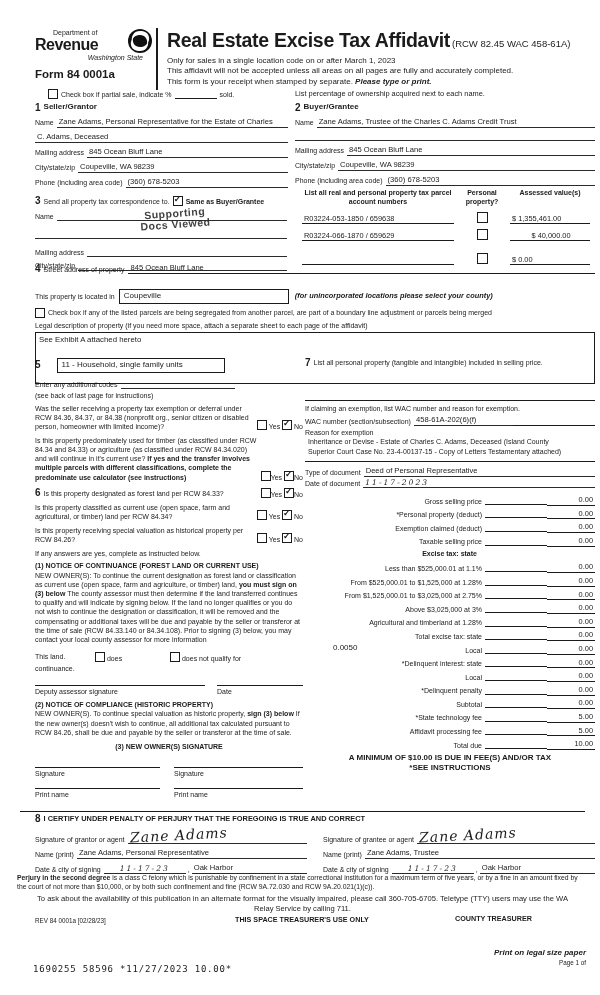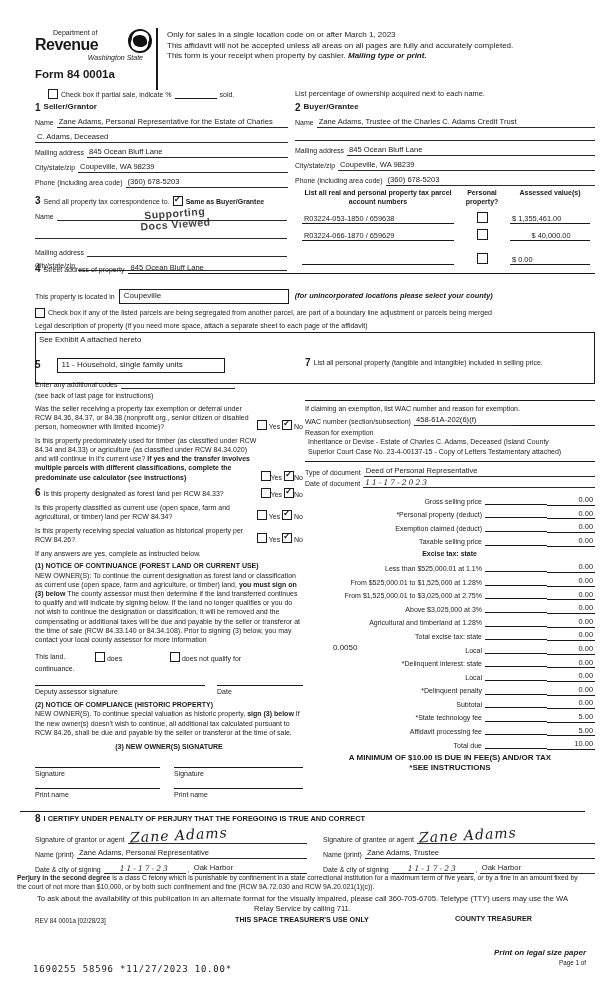--- a/index.html
+++ b/index.html
@@ -44,23 +44,27 @@
       <div class="i" style="font-size:7px;text-align:right;margin-right:4px;">Washington State</div>
       <div style="font-size:11.5px;font-weight:bold;margin-top:5px;">Form 84 0001a</div>
       <svg width="26" height="26" viewBox="0 0 26 26" style="position:absolute;right:-6px;top:0;">
         <circle cx="13" cy="13" r="12" fill="#111"></circle>
         <path d="M13 3 C7 3 4 8 5 13 C6 9 9 7 13 7 C18 7 21 11 20 16 C23 13 23 7 19 4.5 C17.2 3.4 15 3 13 3 Z" fill="#fff"></path>
         <path d="M13 23 C19 23 22 18 21 13 C20 17 17 19 13 19 C8 19 5 15 6 10 C3 13 3 19 7 21.5 C8.8 22.6 11 23 13 23 Z" fill="#fff"></path>
       </svg>
     </div>
     <div style="border-left:2px solid #1b1b1b;margin:0 9px;height:62px;"></div>
     <div style="flex:1;">
+      <div style="white-space:nowrap;">
+        <span style="font-size:19.5px;font-weight:bold;letter-spacing:-0.3px;">Real Estate Excise Tax Affidavit</span>
+        <span style="font-size:9.5px;">(RCW 82.45 WAC 458-61A)</span>
+      </div>
       <div style="font-size:8px;margin-top:2px;">Only for sales in a single location code on or after March 1, 2023</div>
       <div style="font-size:8px;">This affidavit will not be accepted unless all areas on all pages are fully and accurately completed.</div>
-      <div style="font-size:8px;"><span>This form is your receipt when property by cashier. </span><span class="i b">Mailing type or print.</span></div>
+      <div style="font-size:8px;"><span>This form is your receipt when stamped by separate. </span><span class="i b">Please type or print.</span></div>
     </div>
   </div>
 
   <div class="abs" style="left:48px;top:89px;display:flex;align-items:flex-end;">
     <span class="cb"></span>
     <span style="margin-left:3px;">Check box if partial sale, indicate %</span>
     <span style="display:inline-block;width:42px;border-bottom:1px solid #1b1b1b;margin:0 3px;"></span>
     <span>sold.</span>
   </div>
   <div class="abs" style="left:295px;top:89px;font-size:7.4px;">List percentage of ownership acquired next to each name.</div>

